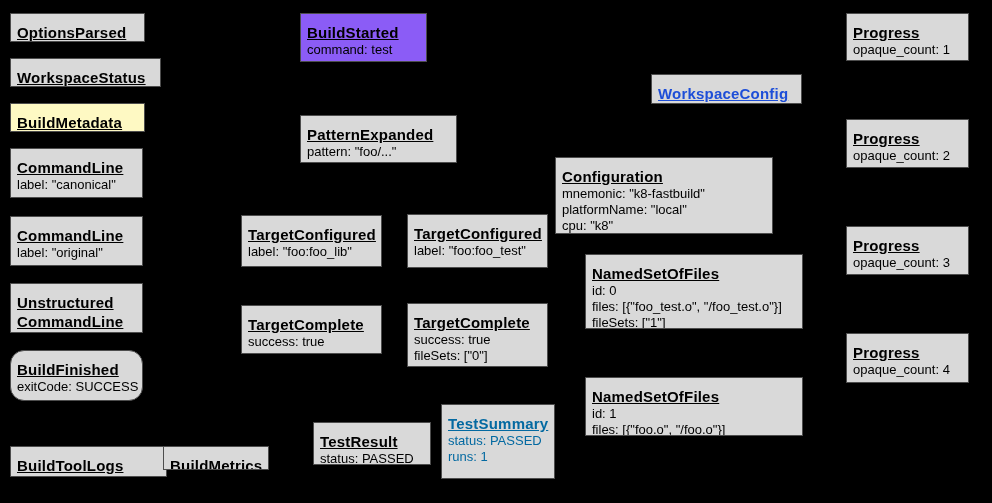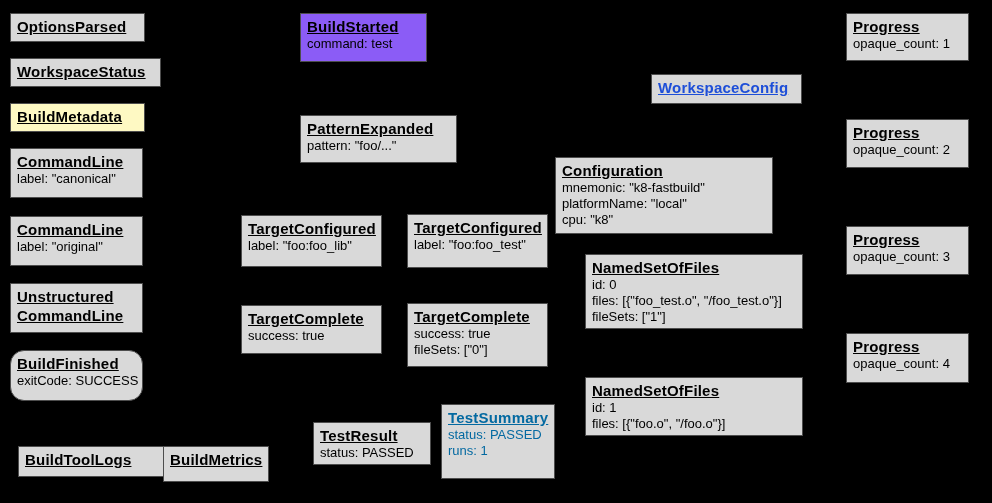--- a/index.html
+++ b/index.html
@@ -14,21 +14,21 @@
     background: #000000;
     overflow: hidden;
     font-family: "Liberation Sans", sans-serif;
   }
   .event-box {
     position: absolute;
     box-sizing: border-box;
     background: #d9d9d9;
     border: 1px solid #4d4d4d;
     color: #000000;
-    padding: 3px 6px 2px 6px;
+    padding: 9px 6px 2px 6px;
     overflow: hidden;
   }
   .event-title {
     display: block;
     font-weight: bold;
     font-size: 15px;
     line-height: 19px;
     text-decoration: underline;
     letter-spacing: 0.2px;
   }
@@ -60,24 +60,24 @@
       <span class="event-title">CommandLine</span>
       <span class="event-field">label: "original"</span>
     </div>
     <div class="event-box" style="left: 10px; top: 283px; width: 133px; height: 50px; background: rgb(217, 217, 217); border-color: rgb(77, 77, 77); color: rgb(0, 0, 0);">
       <span class="event-title">Unstructured CommandLine</span>
     </div>
     <div class="event-box" style="left: 10px; top: 350px; width: 133px; height: 51px; background: rgb(217, 217, 217); border-color: rgb(77, 77, 77); color: rgb(0, 0, 0); border-radius: 14px;">
       <span class="event-title">BuildFinished</span>
       <span class="event-field">exitCode: SUCCESS</span>
     </div>
-    <div class="event-box" style="left: 18px; top: 446px; width: 157px; height: 31px; background: rgb(217, 217, 217); border-color: rgb(77, 77, 77); color: rgb(0, 0, 0);">
+    <div class="event-box" style="left: 10px; top: 446px; width: 157px; height: 31px; background: rgb(217, 217, 217); border-color: rgb(77, 77, 77); color: rgb(0, 0, 0);">
       <span class="event-title">BuildToolLogs</span>
     </div>
-    <div class="event-box" style="left: 163px; top: 446px; width: 106px; height: 36px; background: rgb(217, 217, 217); border-color: rgb(77, 77, 77); color: rgb(0, 0, 0);">
+    <div class="event-box" style="left: 163px; top: 446px; width: 106px; height: 24px; background: rgb(217, 217, 217); border-color: rgb(77, 77, 77); color: rgb(0, 0, 0);">
       <span class="event-title">BuildMetrics</span>
     </div>
     <div class="event-box" style="left: 300px; top: 13px; width: 127px; height: 49px; background: #8b5cf6; border-color: rgb(77, 77, 77); color: rgb(0, 0, 0);">
       <span class="event-title">BuildStarted</span>
       <span class="event-field">command: test</span>
     </div>
     <div class="event-box" style="left: 300px; top: 115px; width: 157px; height: 48px; background: rgb(217, 217, 217); border-color: rgb(77, 77, 77); color: rgb(0, 0, 0);">
       <span class="event-title">PatternExpanded</span>
       <span class="event-field">pattern: "foo/..."</span>
     </div>

